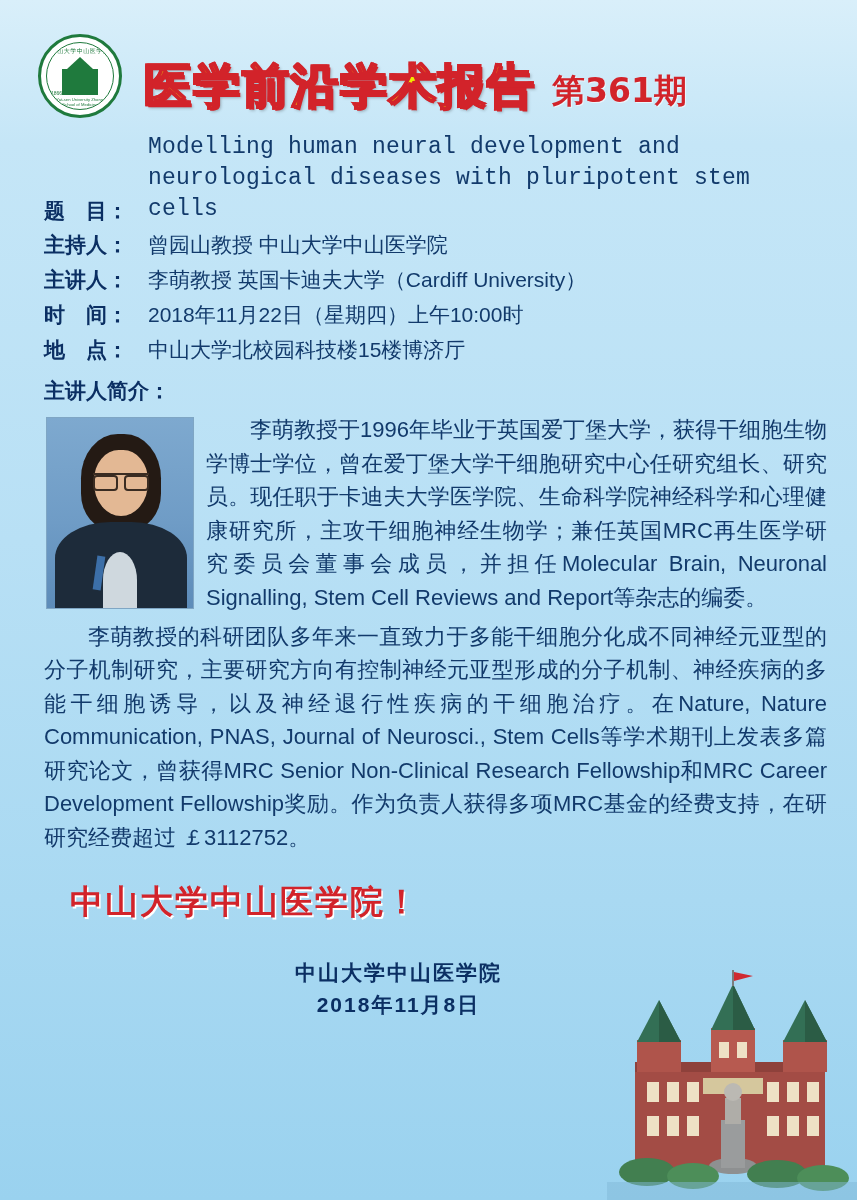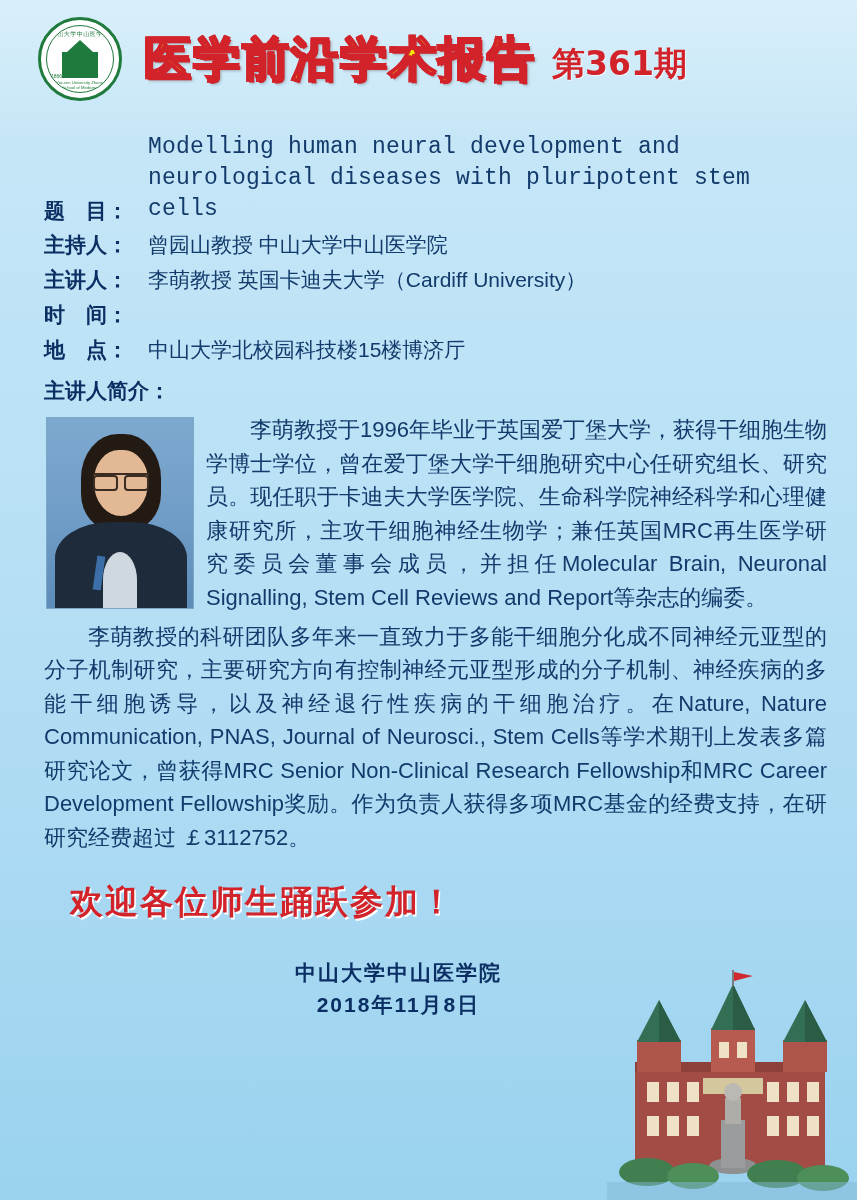--- a/index.html
+++ b/index.html
@@ -20,21 +20,21 @@
     background: linear-gradient(to bottom, #d9effa 0%, #c5e6f7 12%, #b8e0f5 45%, #a9d9f2 75%, #9ad2ef 100%);
     box-sizing: border-box;
     overflow: hidden;
   }
 
   
   .header {
     position: relative;
     height: 118px;
     display: flex;
-    align-items: center;
+    align-items: flex-end;
     padding-left: 38px;
     box-sizing: border-box;
   }
   .logo {
     width: 84px;
     height: 84px;
     border-radius: 50%;
     background: #ffffff;
     border: 3px solid #1f7a3d;
     display: flex;
@@ -329,20 +329,21 @@
       <div class="info-value">曾园山教授  中山大学中山医学院</div>
     </div>
 
     <div class="info-row">
       <div class="info-label">主讲人：</div>
       <div class="info-value">李萌教授  英国卡迪夫大学（Cardiff University）</div>
     </div>
 
     <div class="info-row">
       <div class="info-label">时　间：</div>
+      <div class="info-value">2018年11月22日（星期四）上午10:00时</div>
     </div>
 
     <div class="info-row">
       <div class="info-label">地　点：</div>
       <div class="info-value">中山大学北校园科技楼15楼博济厅</div>
     </div>
   </div>
 
   <div class="bio-head">主讲人简介：</div>
 
@@ -403,20 +404,20 @@
     <rect x="118" y="128" width="16" height="26" fill="#b0aca6"></rect>
     <circle cx="126" cy="122" r="9" fill="#bdb8b1"></circle>
 
     <ellipse cx="40" cy="202" rx="28" ry="14" fill="#3f7c4a"></ellipse>
     <ellipse cx="86" cy="206" rx="26" ry="13" fill="#4a8c53"></ellipse>
     <ellipse cx="170" cy="204" rx="30" ry="14" fill="#3f7c4a"></ellipse>
     <ellipse cx="216" cy="208" rx="26" ry="13" fill="#4a8c53"></ellipse>
     <rect x="0" y="212" width="250" height="18" fill="#7fb8d8" opacity="0.5"></rect>
   </svg>
 
-  <div class="welcome">欢迎各位师生踊跃参加！</div>
+  <div class="welcome">中山大学中山医学院！</div>
 
   <div class="signature">
     <div>中山大学中山医学院</div>
     <div>2018年11月8日</div>
   </div>
 
 </div>
 
 </body></html>

